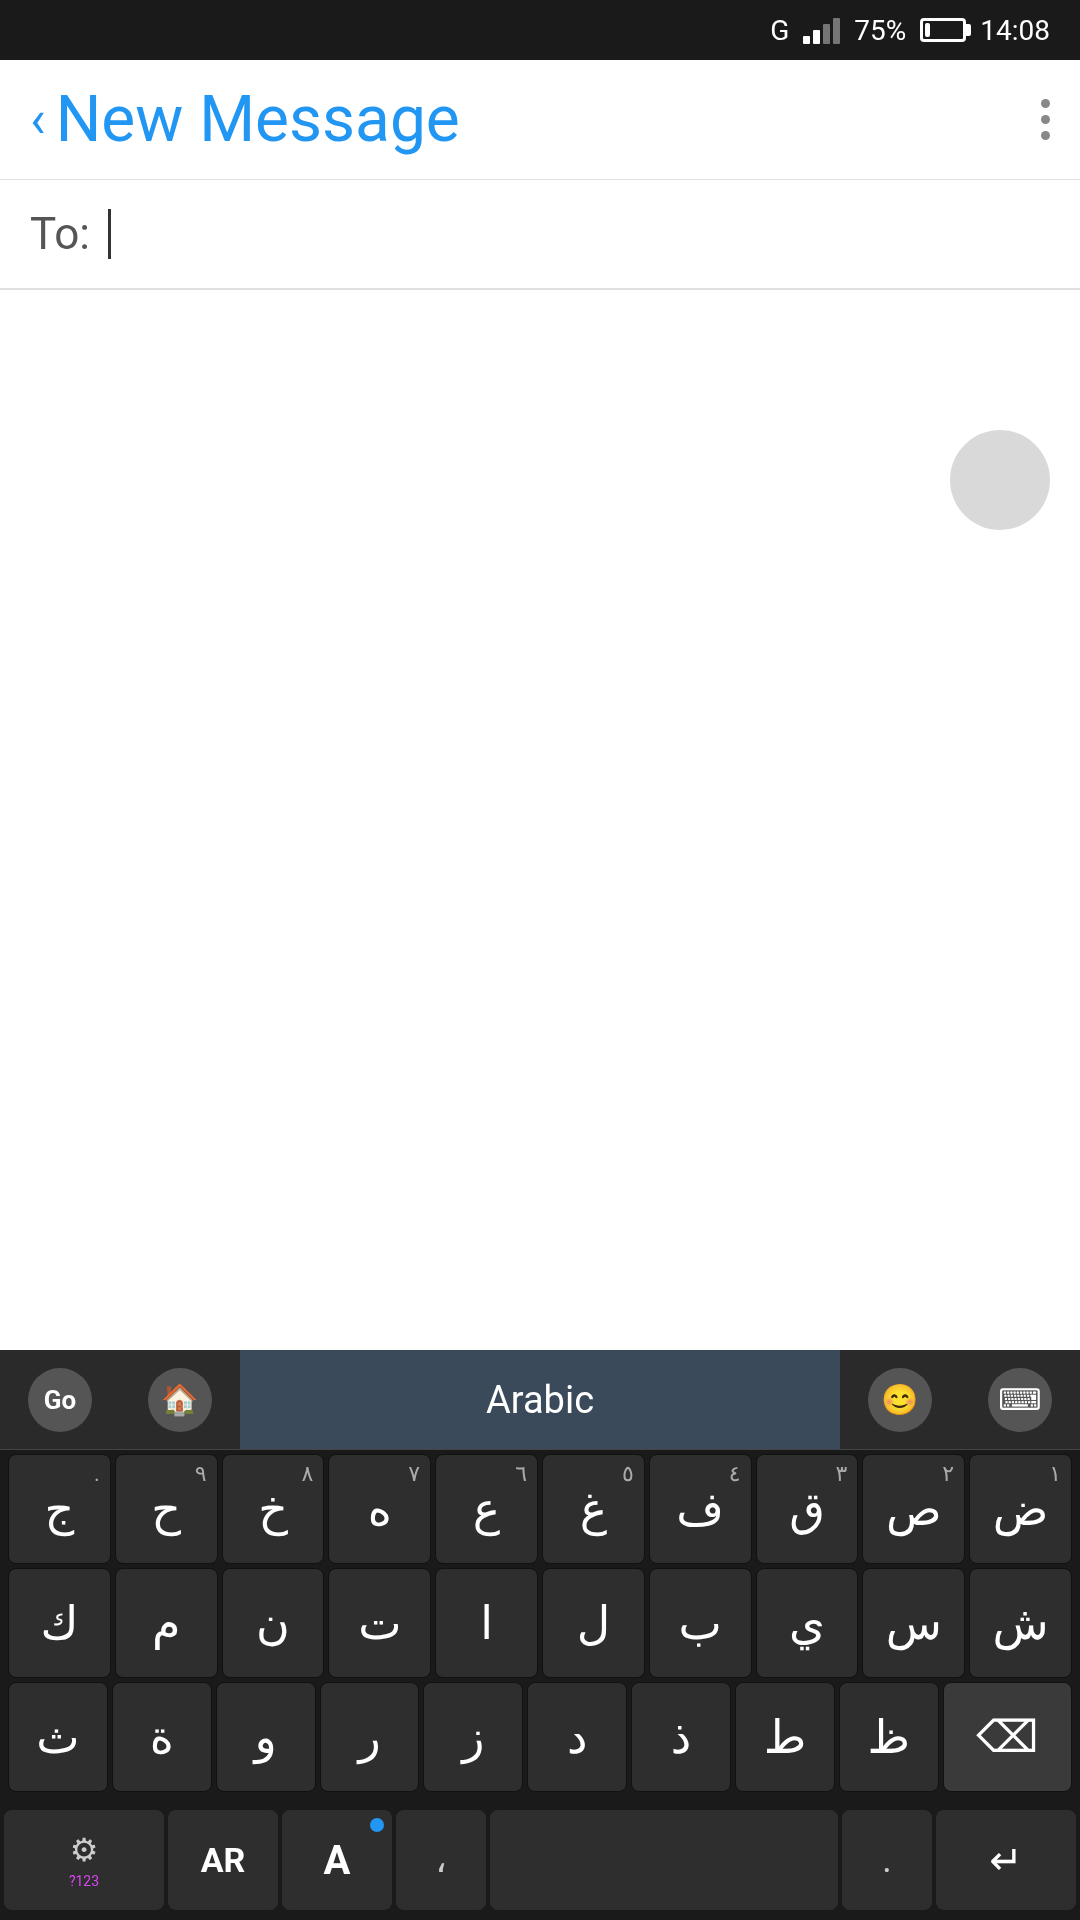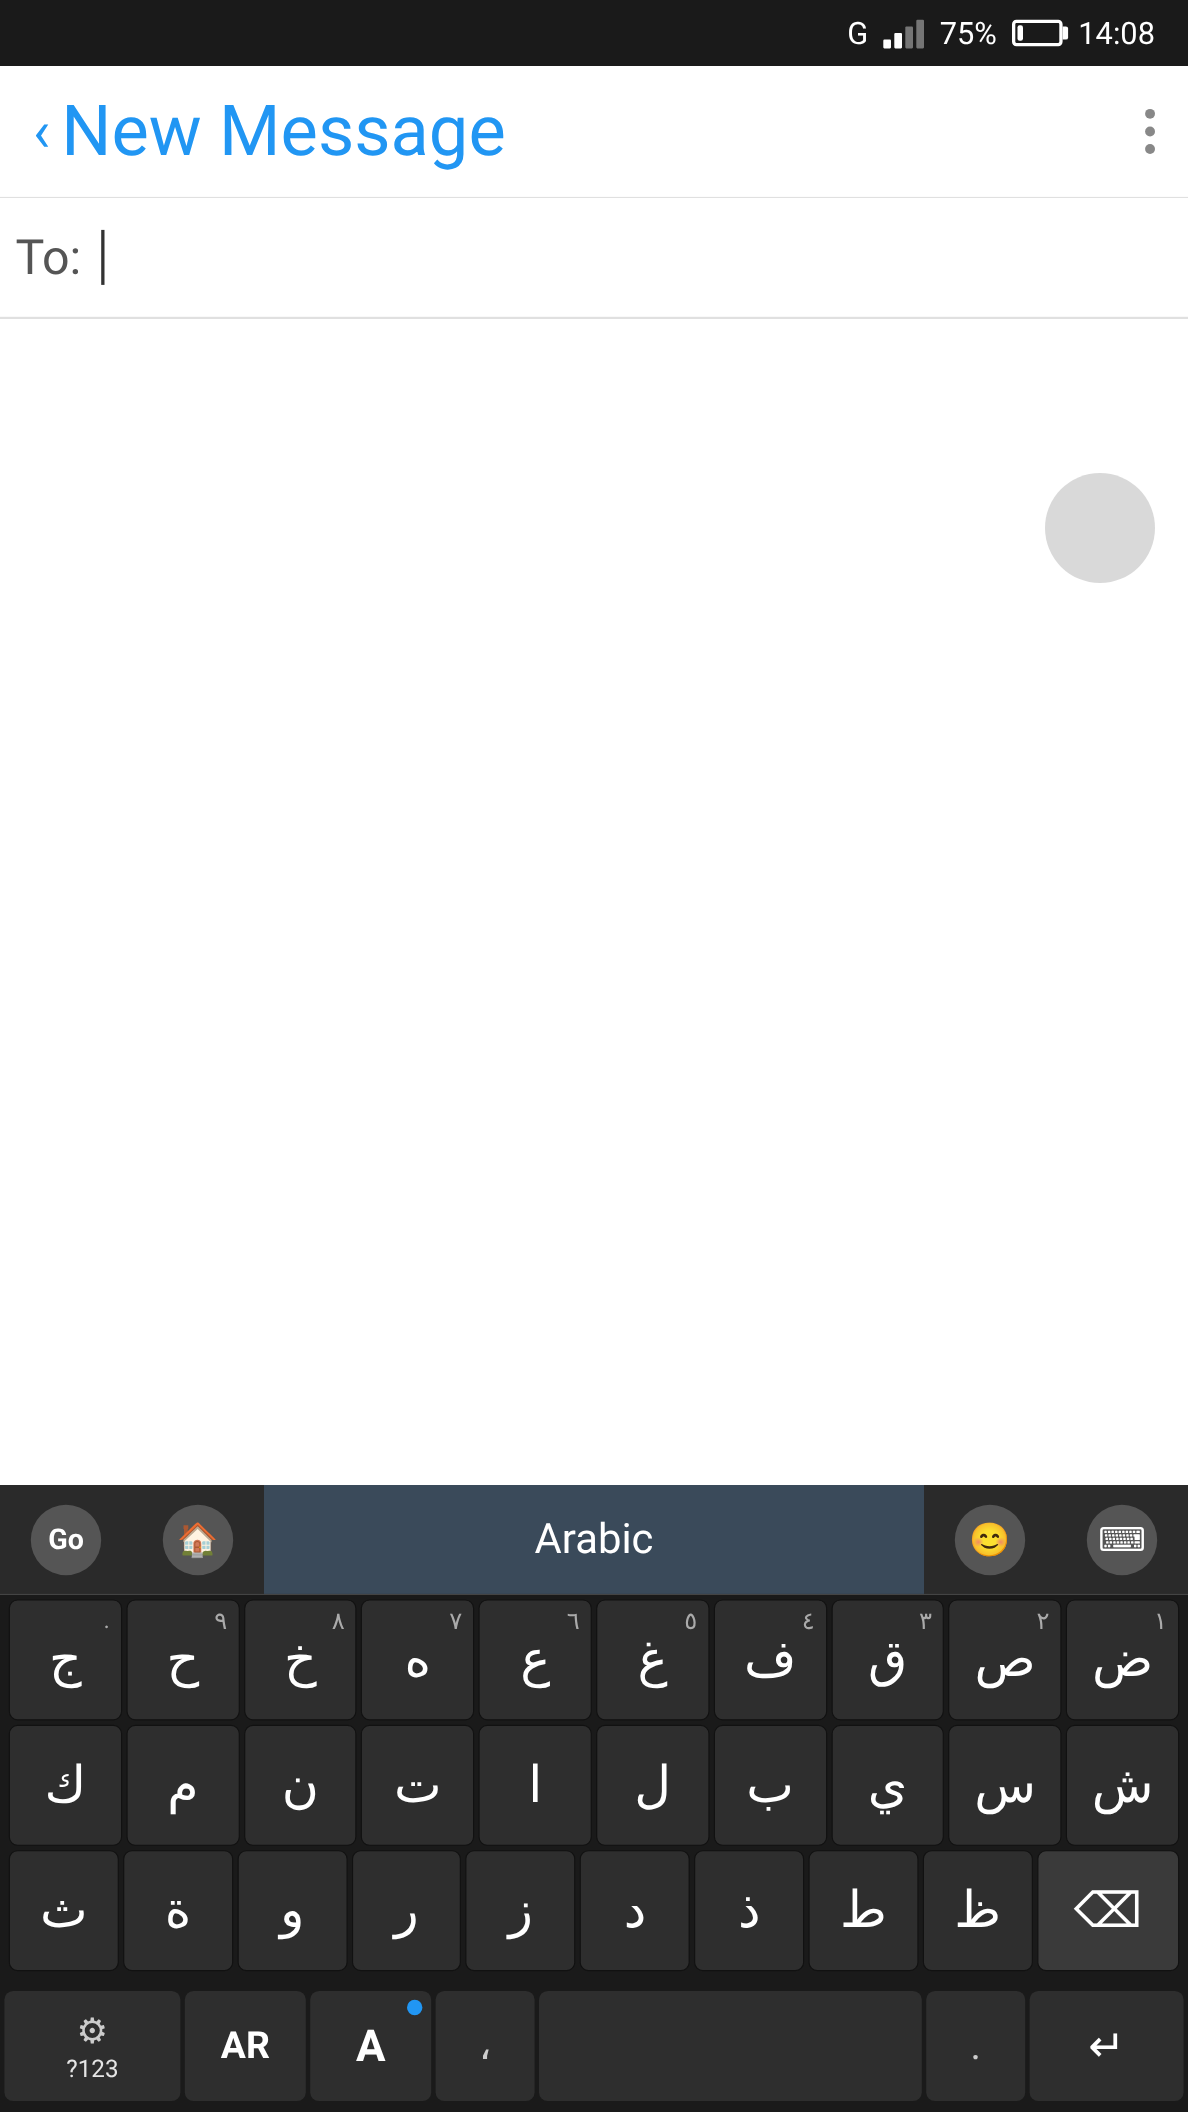--- a/index.html
+++ b/index.html
@@ -106,21 +106,21 @@
       background: #888;
       border-radius: 50%;
     }
 
     
     .to-field {
       height: 110px;
       background: #fff;
       display: flex;
       align-items: center;
-      padding: 0 14px;
+      padding: 0 30px;
       border-bottom: 2px solid #e0e0e0;
       flex-shrink: 0;
     }
     .to-label {
       color: #555;
       font-size: 44px;
       margin-right: 18px;
     }
     .to-cursor {
       width: 3px;
@@ -261,22 +261,22 @@
       align-items: center;
       justify-content: center;
       cursor: pointer;
       gap: 4px;
     }
     .kb-settings-icon {
       color: #ccc;
       font-size: 32px;
     }
     .kb-settings-label {
-      color: #e5e5e5;
-      font-size: 22px;
+      color: #d946ef;
+      font-size: 14px;
       text-align: center;
     }
     .kb-ar-btn {
       width: 110px;
       height: 100px;
       background: #2e2e2e;
       border-radius: 8px;
       display: flex;
       align-items: center;
       justify-content: center;

